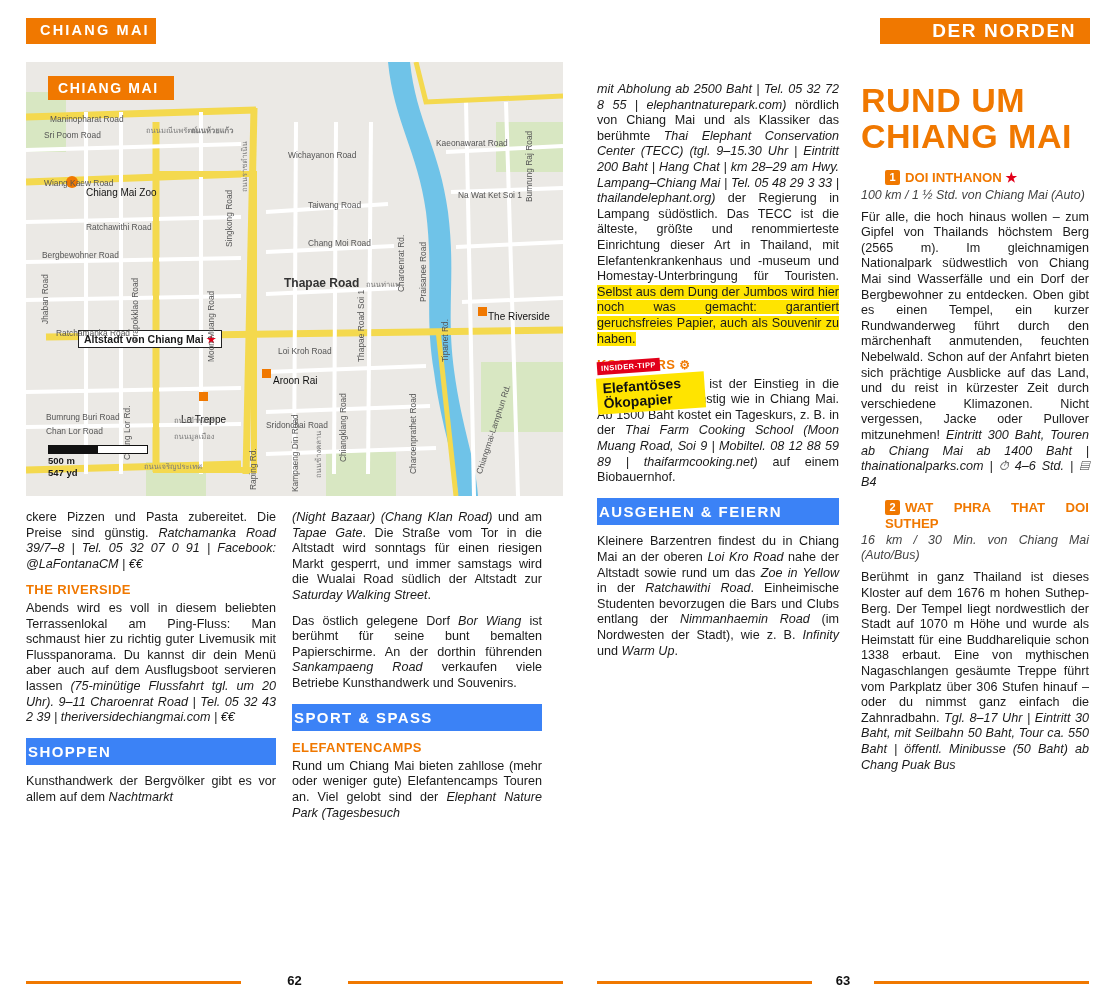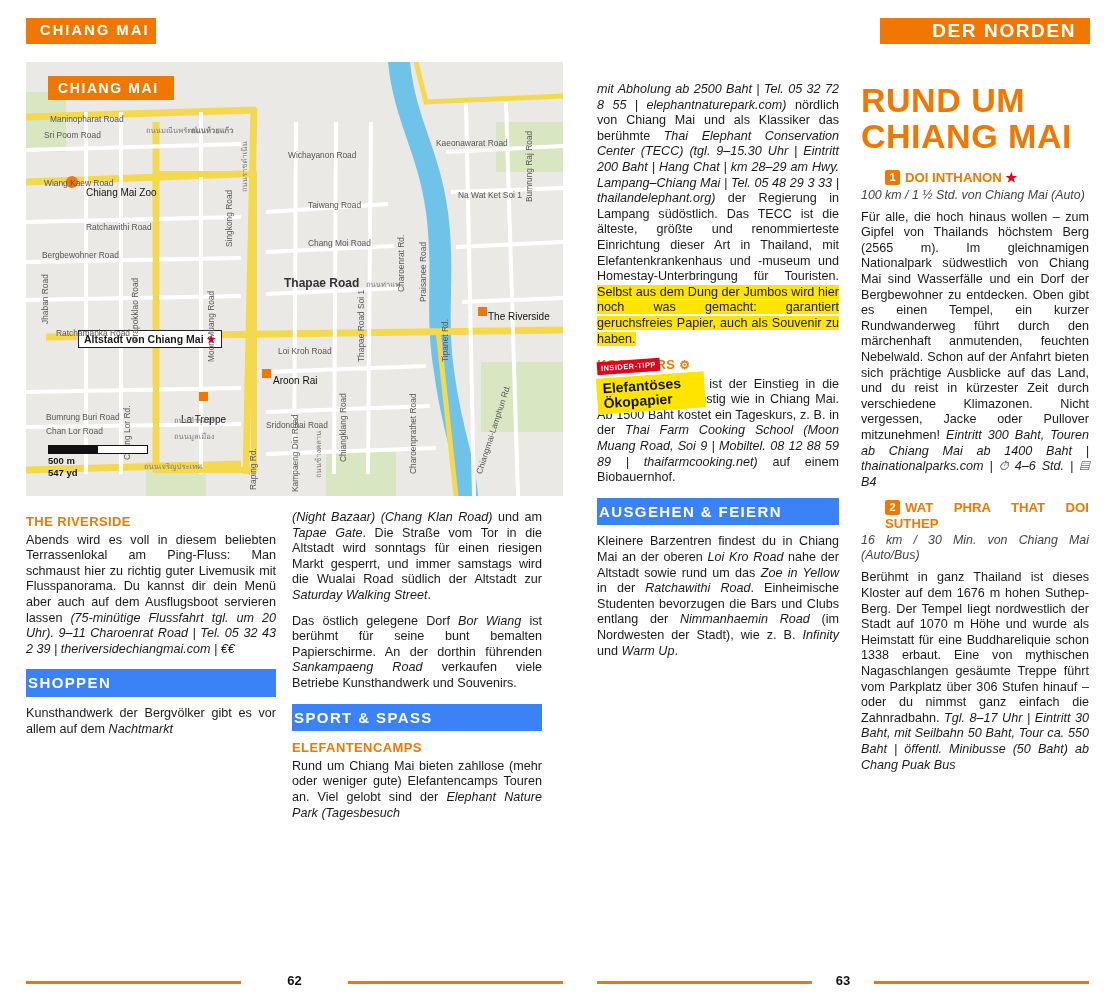--- a/index.html
+++ b/index.html
@@ -235,20 +235,21 @@
     <div class="street thai" style="left:286px;top:416px;transform:rotate(-90deg);transform-origin:left top;">ถนนช้างคลาน</div>
 
     <div class="scalebar">
       <div class="bar"></div>
       <div class="t">500 m</div>
       <div class="t">547 yd</div>
     </div>
   </div>
 
   <div class="col col1">
+    <p><span>ckere Pizzen und Pasta zubereitet. Die Preise sind günstig. </span><span class="it">Ratchamanka Road 39/7–8 | Tel. 05 32 07 0 91 | Facebook: @LaFontanaCM | €€</span></p>
     <div class="sec-orange">THE RIVERSIDE</div>
     <p><span>Abends wird es voll in diesem beliebten Terrassenlokal am Ping-Fluss: Man schmaust hier zu richtig guter Livemusik mit Flusspanorama. Du kannst dir dein Menü aber auch auf dem Ausflugsboot servieren lassen </span><span class="it">(75-minütige Flussfahrt tgl. um 20 Uhr). 9–11 Charoenrat Road | Tel. 05 32 43 2 39 | theriversidechiangmai.com | €€</span></p>
     <div class="band">SHOPPEN</div>
     <p><span>Kunsthandwerk der Bergvölker gibt es vor allem auf dem </span><span class="it">Nachtmarkt</span></p>
   </div>
 
   <div class="col col2">
     <p><span class="it">(Night Bazaar) (Chang Klan Road)</span><span> und am </span><span class="it">Tapae Gate</span><span>. Die Straße vom Tor in die Altstadt wird sonntags für einen riesigen Markt gesperrt, und immer samstags wird die Wualai Road südlich der Altstadt zur </span><span class="it">Saturday Walking Street</span><span>.</span></p>
     <p><span>Das östlich gelegene Dorf </span><span class="it">Bor Wiang</span><span> ist berühmt für seine bunt bemalten Papierschirme. An der dorthin führenden </span><span class="it">Sankampaeng Road</span><span> verkaufen viele Betriebe Kunsthandwerk und Souvenirs.</span></p>
     <div class="band">SPORT &amp; SPASS</div>

